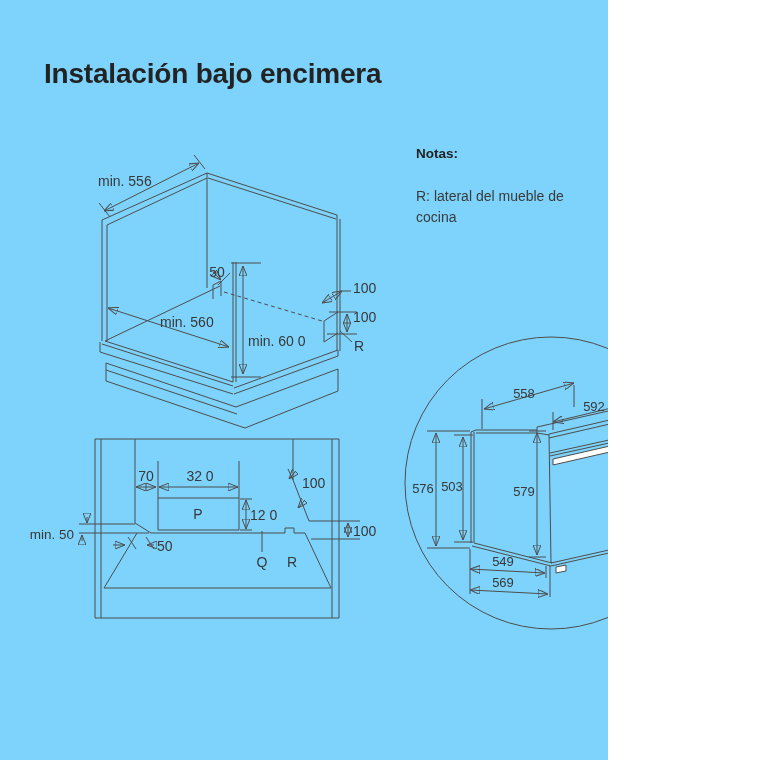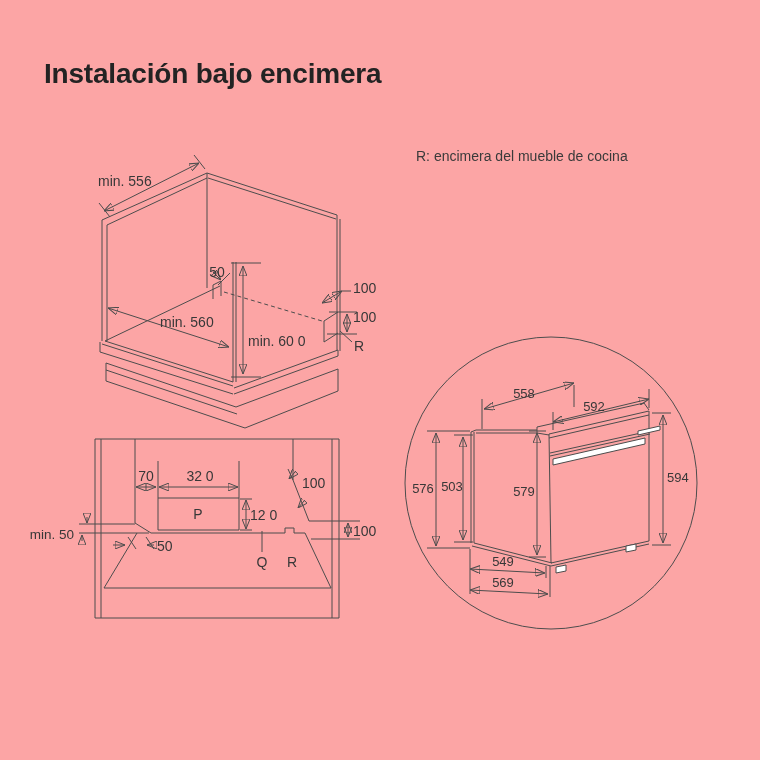--- a/index.html
+++ b/index.html
@@ -1,16 +1,16 @@
 <!DOCTYPE html>
 <html><head>
 <meta charset="utf-8">
 <style>
   html,body{margin:0;padding:0;background:#ffffff;}
-  .page{position:relative;width:760px;height:760px;background:#fca5a5;overflow:hidden;
+  .page{position:relative;width:608px;height:760px;background:#7dd3fc;overflow:hidden;
         font-family:"Liberation Sans",sans-serif;}
   .title{position:absolute;left:44px;top:58px;font-size:28px;font-weight:bold;
          color:#232323;letter-spacing:-0.2px;}
   .notes{position:absolute;left:416px;top:146px;color:#333;}
   .notes .heading{font-size:13.5px;font-weight:bold;color:#222;margin:0 0 25px 0;}
   .notes .item{font-size:14px;line-height:21px;color:#3a3a3a;}
   svg.diagram{position:absolute;left:0;top:0;}
   svg.diagram path, svg.diagram line, svg.diagram circle, svg.diagram polyline{
       stroke:#4d4d4d;stroke-width:1;fill:none;}
   svg.diagram path.fillw{fill:#ffffff;}
@@ -21,21 +21,22 @@
   .t14{font-size:14px;} .t13{font-size:13px;} .t135{font-size:13.5px;}
 </style>
 </head>
 <body>
 
 <div class="page">
 
   <div class="title">Instalación bajo encimera</div>
 
   <div class="notes">
-    <div class="item">R: encimera del mueble de cocina</div>
+    <div class="heading">Notas:</div>
+    <div class="item">R: lateral del mueble de cocina</div>
   </div>
 
   <svg class="diagram" width="760" height="760" viewBox="0 0 760 760">
     <defs>
       <marker id="arw" viewBox="0 0 10 8" refX="10" refY="4" markerWidth="10" markerHeight="8" orient="auto-start-reverse">
         <path d="M0,0 L10,4 L0,8 Z" fill="#3a3a3a" stroke="none"></path>
       </marker>
     </defs>
 
     <g>

